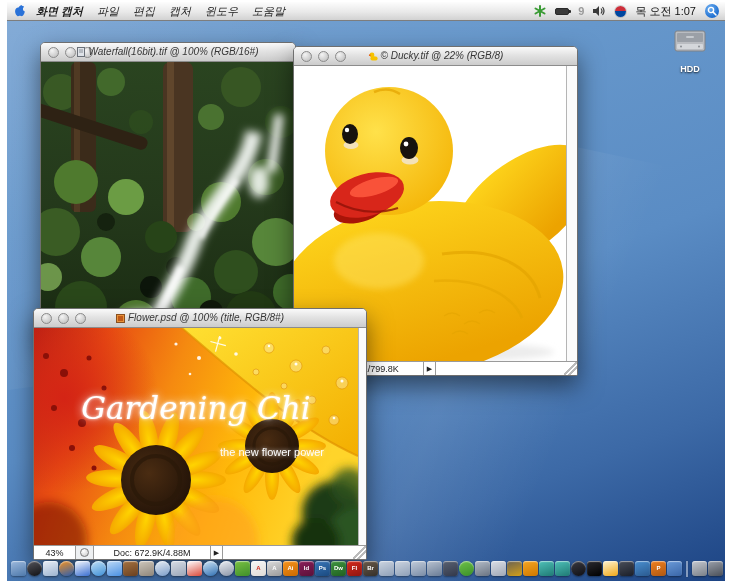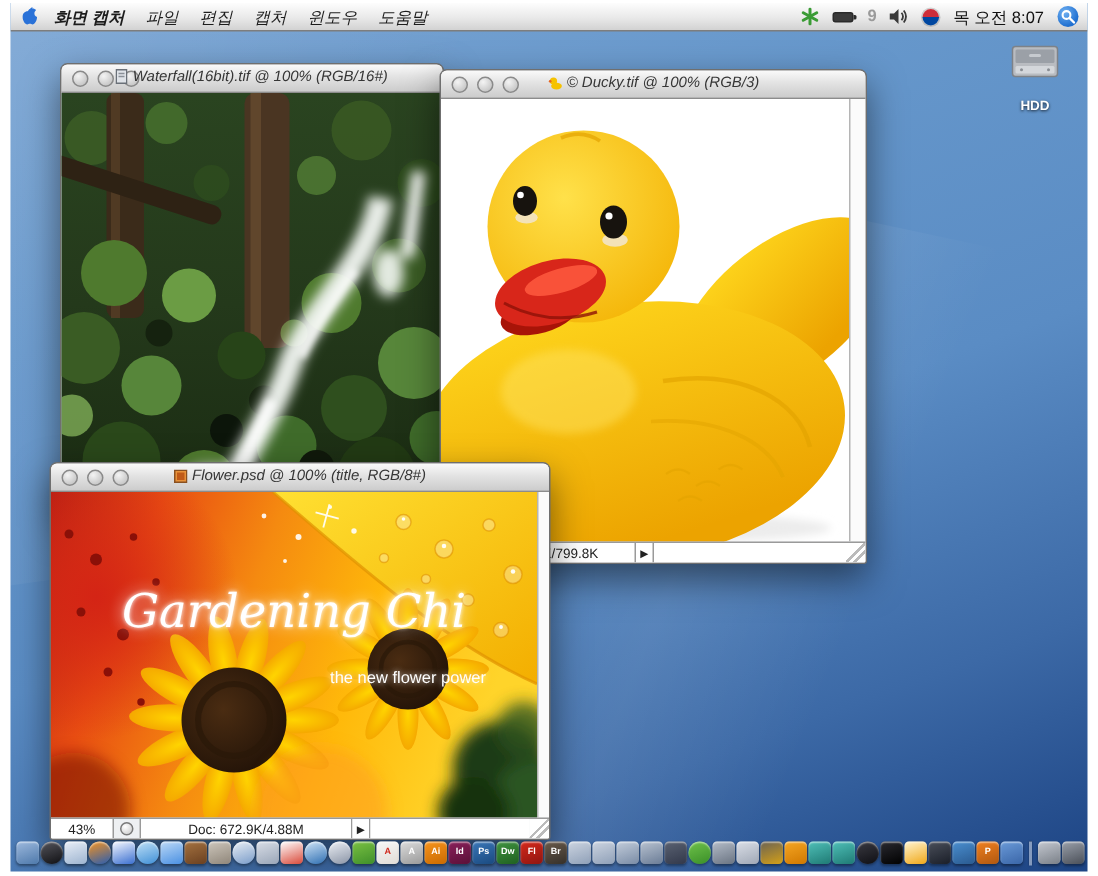--- a/index.html
+++ b/index.html
@@ -124,21 +124,21 @@
           <line x1="10.5" y1="3.5" x2="1.5" y2="8.5"></line>
           </g>
       </svg>
       <span class="battery"></span>
       <span class="classic9">9</span>
       <svg width="13" height="12" viewBox="0 0 13 12">
         <polygon points="0,4 3,4 6,1 6,11 3,8 0,8" fill="#3a3a3a"></polygon>
         <path d="M8,3.5 Q10,6 8,8.5 M9.5,2 Q12.5,6 9.5,10" stroke="#3a3a3a" stroke-width="1.2" fill="none"></path>
       </svg>
       <span class="taegeuk"></span>
-      <span class="clock">목 오전 8:07</span>
+      <span class="clock">목 오전 1:07</span>
       <span class="spotlight">
         <svg width="10" height="10" viewBox="0 0 10 10">
           <circle cx="4" cy="4" r="2.6" fill="none" stroke="#fff" stroke-width="1.4"></circle>
           <line x1="6" y1="6" x2="9" y2="9" stroke="#fff" stroke-width="1.6" stroke-linecap="round"></line>
         </svg>
       </span>
     </div>
   </div>
 
   <div class="hdd">
@@ -236,21 +236,21 @@
     <div class="titlebar">
       <div class="lights">
         <span class="light"></span>
         <span class="light"></span>
         <span class="light"></span>
       </div>
       <span class="title"><span class="doc-icon"><svg width="10" height="9" viewBox="0 0 10 9">
               <circle cx="4" cy="3" r="2.4" fill="#f6c200"></circle>
               <ellipse cx="6" cy="6.4" rx="3.6" ry="2.2" fill="#f6c200"></ellipse>
               <circle cx="1.8" cy="3.2" r="0.9" fill="#e8641e"></circle>
-            </svg></span><span>© Ducky.tif @ 100% (RGB/3)</span></span>
+            </svg></span><span>© Ducky.tif @ 22% (RGB/8)</span></span>
     </div>
     <div class="win-content" style="top:19px; bottom:14px; right:11px;">
       <svg width="273" height="296" viewBox="0 0 273 296" preserveAspectRatio="none">
         <defs>
           <radialGradient id="yhead" cx="0.4" cy="0.35" r="0.8">
             <stop offset="0" stop-color="#ffe14a"></stop>
               <stop offset="1" stop-color="#f3b000"></stop>
           </radialGradient>
           <linearGradient id="ybody" x1="0" y1="0" x2="0.3" y2="1">
             <stop offset="0" stop-color="#ffd81e"></stop>
@@ -428,21 +428,21 @@
       </svg>
       <div class="art-title">Gardening Chi</div>
       <div class="art-subtitle">the new flower power</div>
     </div>
     <div class="vscroll" style="width:8px; bottom:14px;"></div>
     <div class="statusbar">
       <div class="sb-box" style="width:42px;">
           <span>43%</span>
         </div>
       <span class="status-circle-icon"></span>
-      <div class="sb-box" style="width:142px; border-left:1px solid #9a9a9a;">
+      <div class="sb-box" style="width:118px; border-left:1px solid #9a9a9a;">
           <span>Doc: 672.9K/4.88M</span>
         </div>
       <div class="sb-arrow">▶</div>
       <div class="sb-track"></div>
       <div class="sb-grip"></div>
     </div>
   </div>
 
   <div class="dock" id="dock-icons">
       <span class="dock-icon running" style="background: linear-gradient(160deg, rgb(157, 185, 221), rgb(78, 121, 171));"></span>

